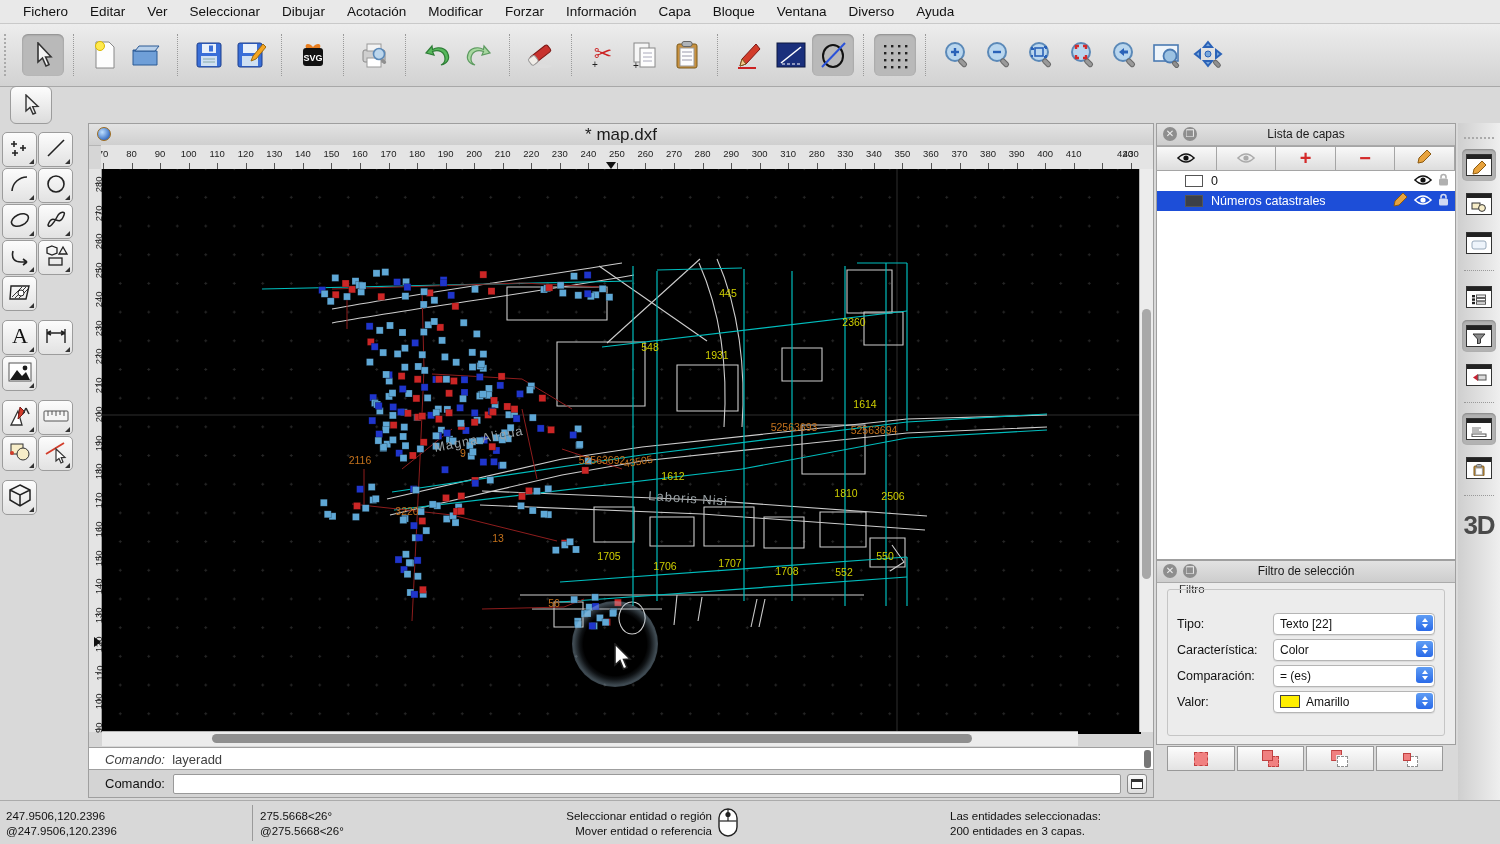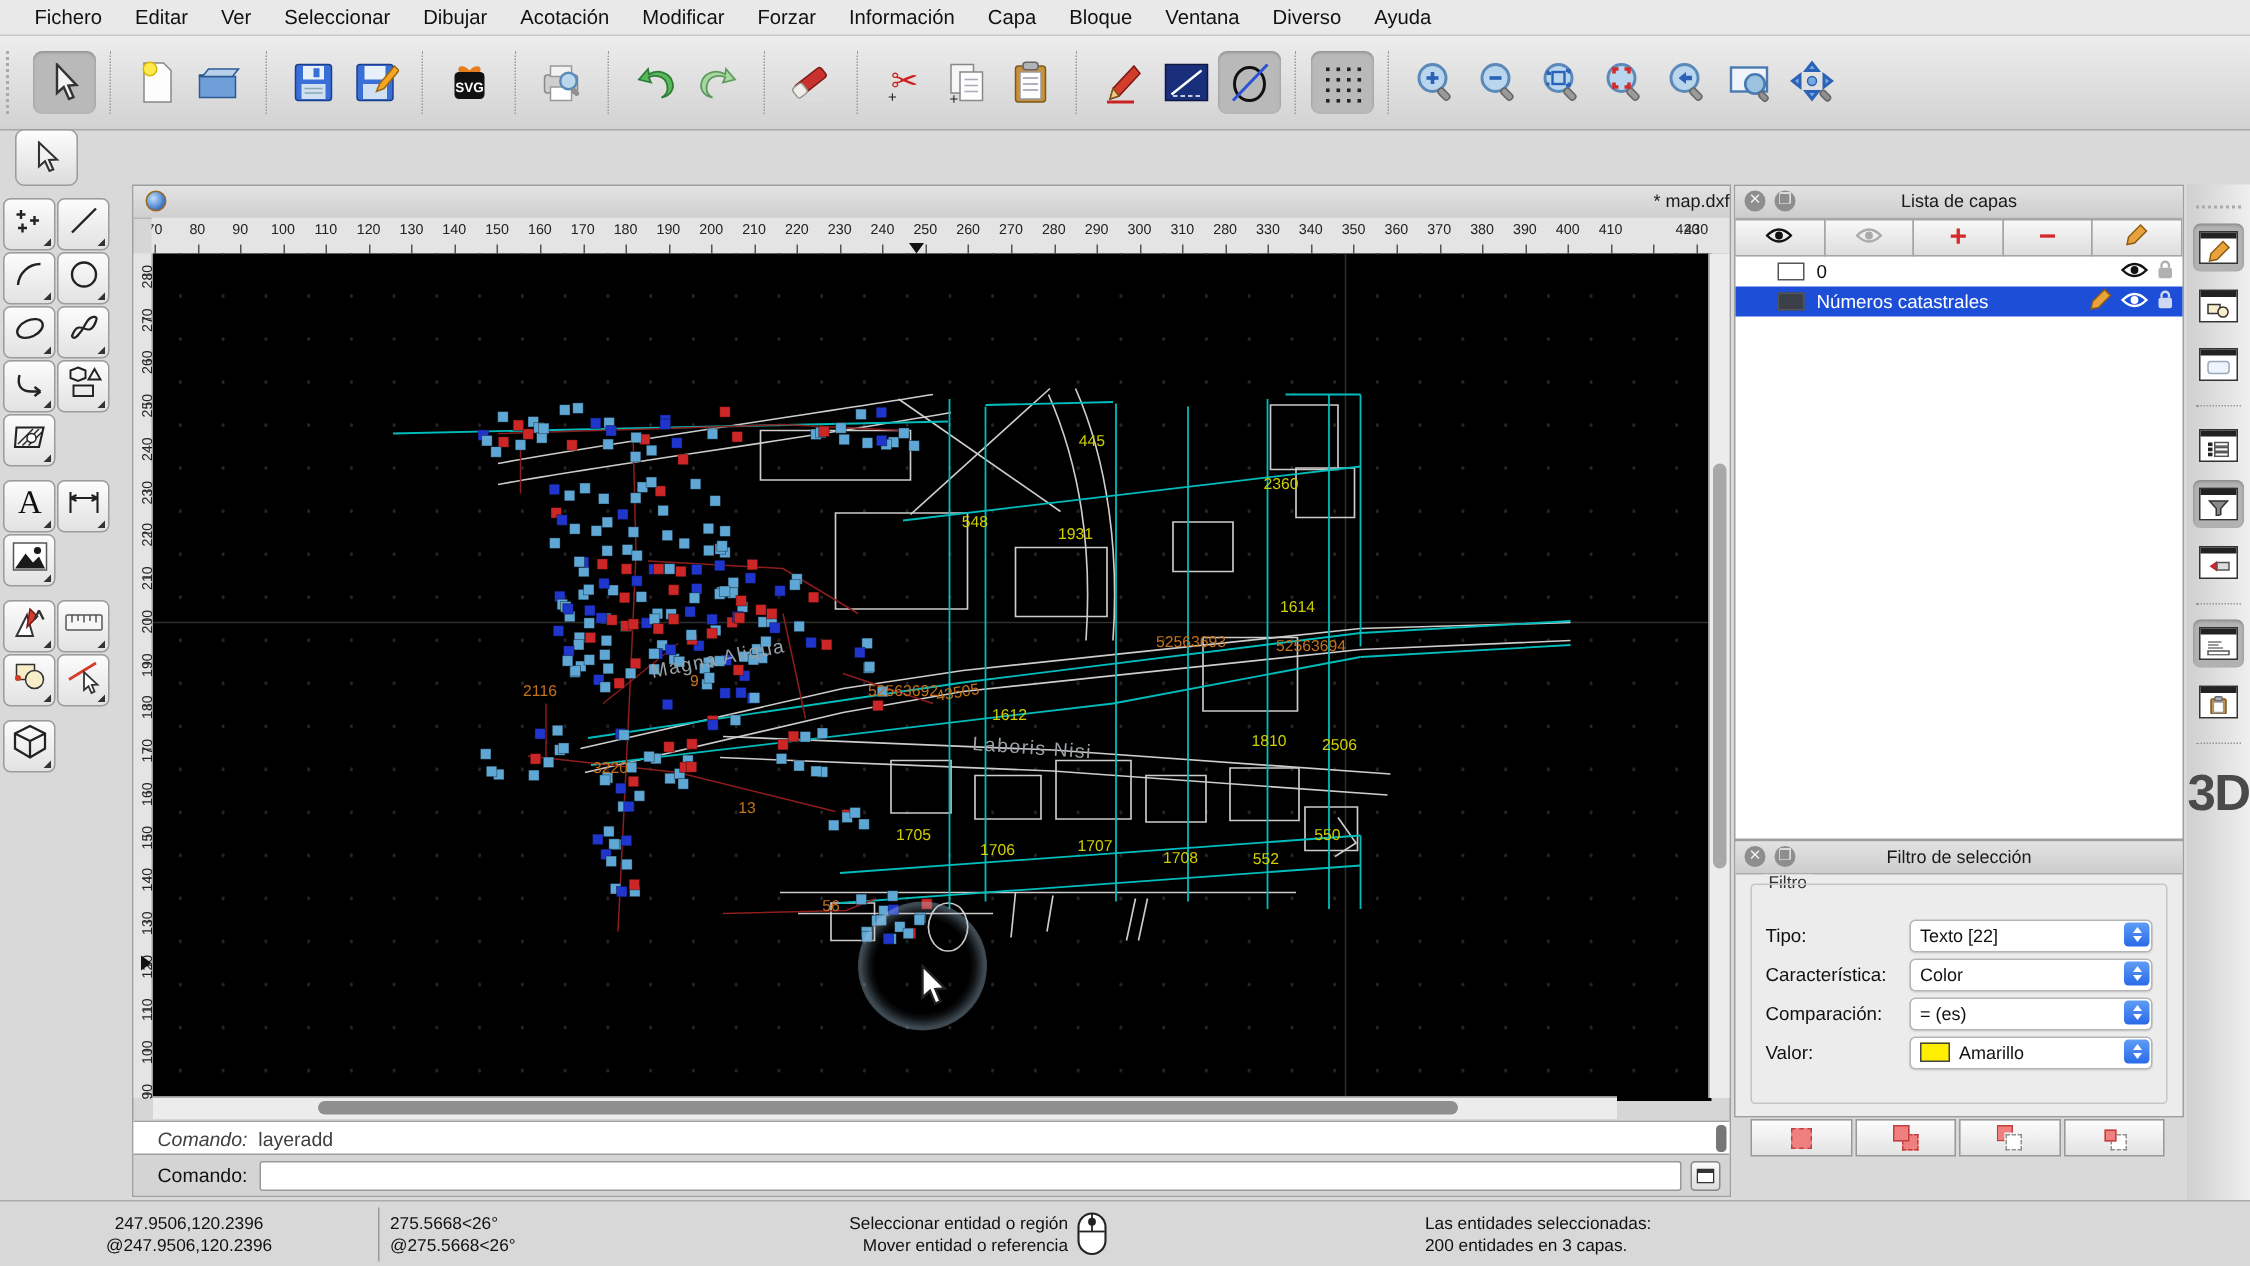--- a/index.html
+++ b/index.html
@@ -19,21 +19,21 @@
   .subtool{position:absolute;left:10px;top:86px;width:70px;height:38px;display:flex;}
   .sub-btn{width:40px;height:36px;background:linear-gradient(#fdfdfd,#dcdcdc);border:1px solid #9c9c9c;border-radius:6px;display:flex;align-items:center;justify-content:center;}
   
   .leftbar{position:absolute;left:0;top:132px;width:76px;height:560px;}
   .pal-row{display:flex;margin:0 0 1px 2px;}
   .pal-gap{height:8px;}
   .pal-btn{position:relative;width:33px;height:33px;margin-right:1px;background:linear-gradient(#fcfcfc,#e2e2e2);border:1px solid #9c9c9c;border-radius:5px;display:flex;align-items:center;justify-content:center;}
   .pal-btn .tri{position:absolute;right:2px;bottom:2px;width:0;height:0;border-left:5px solid transparent;border-bottom:5px solid #333;}
   
   .docwin{position:absolute;left:88px;top:123px;width:1066px;height:675px;background:#d6d6d6;border:1px solid #9f9f9f;box-sizing:border-box;}
-  .doctitle{position:absolute;left:0;top:0;width:100%;height:21px;background:linear-gradient(#e3e3e3,#cfcfcf);border-bottom:1px solid #b5b5b5;text-align:right;font-size:12px;color:#1a1a1a;line-height:21px;}
+  .doctitle{position:absolute;left:0;top:0;width:100%;height:21px;background:linear-gradient(#e3e3e3,#cfcfcf);border-bottom:1px solid #b5b5b5;text-align:center;font-size:17px;color:#1a1a1a;line-height:21px;}
   .docicon{position:absolute;left:8px;top:3px;width:14px;height:14px;border-radius:50%;background:radial-gradient(circle at 35% 35%,#bfe0ff,#3d74c8 70%);border:1px solid #9a6a20;box-sizing:border-box;}
   .hruler{position:absolute;left:12px;top:21px;right:0;height:24px;background:#e4e4e4;border-bottom:1px solid #9f9f9f;overflow:hidden;}
   .hruler .tickline{position:absolute;bottom:0;width:1px;height:6px;background:#555;}
   .hruler .ticklabel{position:absolute;top:3px;font-size:9.5px;color:#222;transform:translateX(-50%);}
   .hmarker{position:absolute;bottom:0;width:0;height:0;border-left:5px solid transparent;border-right:5px solid transparent;border-top:7px solid #111;transform:translateX(-5px);}
   .vruler{position:absolute;left:0;top:45px;width:12px;bottom:65px;background:#e4e4e4;border-right:1px solid #9f9f9f;overflow:visible;}
   .vruler .tickline{position:absolute;right:0;width:6px;height:1px;background:#555;}
   .vruler .ticklabel{position:absolute;right:2px;font-size:9.5px;color:#222;transform:rotate(-90deg) translateX(6px);transform-origin:right center;white-space:nowrap;}
   .vmarker{position:absolute;right:0;width:0;height:0;border-top:5px solid transparent;border-bottom:5px solid transparent;border-left:7px solid #111;transform:translateY(-5px);}
   .canvas{position:absolute;left:13px;top:45px;width:1039px;height:565px;background:#000;overflow:hidden;
@@ -77,21 +77,21 @@
   .stepper .dn{border-top:4px solid #fff;}
   .val-swatch{width:18px;height:11px;background:#ffee00;border:1px solid #444;margin-right:6px;}
   .filterbtns{position:absolute;left:1167px;top:746px;width:276px;height:25px;display:flex;gap:2px;}
   .fbtn{flex:1;background:linear-gradient(#fcfcfc,#e3e3e3);border:1px solid #999;display:flex;align-items:center;justify-content:center;position:relative;}
   .sq{box-sizing:border-box;position:absolute;}
   
   .rightbar{position:absolute;left:1458px;top:123px;width:42px;height:721px;background:linear-gradient(90deg,#cfcfcf,#efefef);display:flex;flex-direction:column;align-items:center;padding-top:14px;box-sizing:border-box;}
   .rb-btn{width:34px;height:32px;margin-bottom:7px;border-radius:5px;display:flex;align-items:center;justify-content:center;}
   .rb-btn.active{background:#b2b2b2;box-shadow:inset 0 1px 2px rgba(0,0,0,.25);}
   .rb-sep{width:30px;border-top:1px dotted #999;margin:4px 0 10px;}
-  .rb-3d{font-size:34px;color:#4a4a4a;font-weight:bold;letter-spacing:-1px;margin-top:4px;font-family:"Liberation Sans",sans-serif;}
+  .rb-3d{font-size:26px;color:#4a4a4a;font-weight:bold;letter-spacing:-1px;margin-top:4px;font-family:"Liberation Sans",sans-serif;}
   .rb-dots{width:30px;border-top:2px dotted #aaa;margin:0 0 10px;}
   
   .winicon{width:24px;height:20px;background:#fff;border:1px solid #333;position:relative;}
   .winicon:before{content:"";position:absolute;left:0;top:0;right:0;height:4px;background:#222;}
   .winicon .inner{position:absolute;left:2px;top:6px;right:2px;bottom:2px;display:flex;align-items:center;justify-content:center;font-size:9px;}
   
   .statusbar{position:absolute;left:0;top:800px;width:1500px;height:44px;background:#d8d8d8;border-top:1px solid #ababab;font-size:11.5px;color:#111;}
   .sb-cell{position:absolute;top:0;height:44px;display:flex;flex-direction:column;justify-content:center;gap:3px;}
   .sb-div{position:absolute;left:252px;top:4px;height:36px;border-left:1px solid #9a9a9a;}
 </style>
@@ -1326,21 +1326,21 @@
               </svg>
             </span>
           </div>
         </span>
       </div>
       <div class="rb-sep"></div>
       <div class="rb-3d">3D</div>
     </div>
 
   <div class="statusbar">
-    <div class="sb-cell" style="left:6px;width:240px;text-align:center;">
+    <div class="sb-cell" style="left:6px;width:240px;">
       <span>247.9506,120.2396</span>
       <span>@247.9506,120.2396</span>
     </div>
     <div class="sb-div"></div>
     <div class="sb-cell" style="left:260px;width:220px;">
       <span>275.5668&lt;26°</span>
       <span>@275.5668&lt;26°</span>
     </div>
     <div class="sb-cell" style="left:460px;width:252px;align-items:flex-end;text-align:right;">
       <span>Seleccionar entidad o región</span>

